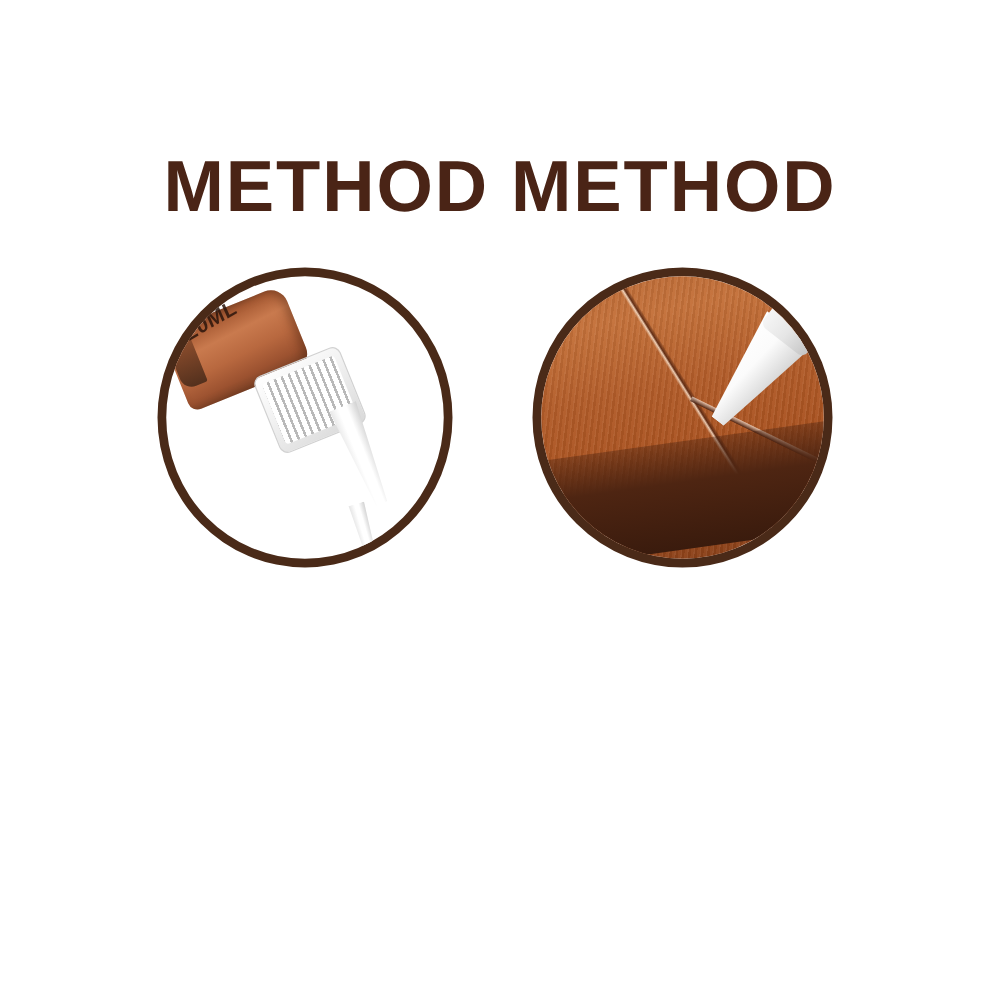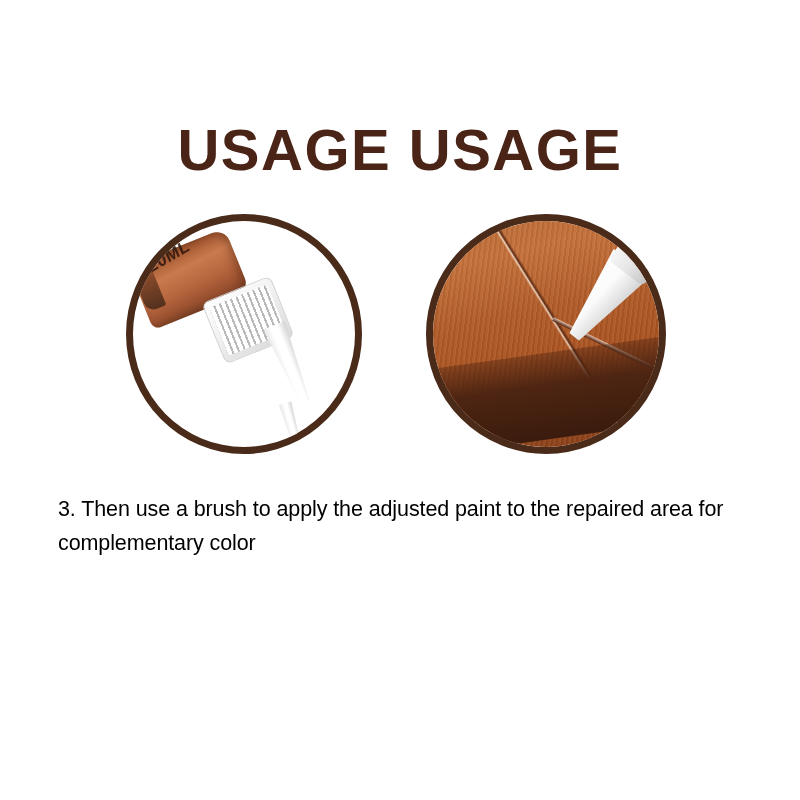--- a/index.html
+++ b/index.html
@@ -275,21 +275,21 @@
   }
   .instructions p {
     margin: 0 0 1px 0;
   }
 </style>
 </head>
 <body>
 
 <div class="page">
 
-  <div class="title">USAGE USAGE</div>
+  <div class="title">METHOD METHOD</div>
 
   <div class="circle circle-left">
     <div class="tube-wrap">
       <div class="tube-body"></div>
       <div class="tube-cap-edge"></div>
       <div class="tube-label">20ML</div>
       <div class="scraper">
         <div class="scraper-teeth"></div>
       </div>
       <div class="nozzle"></div>
@@ -304,16 +304,15 @@
     <div class="wood-seam2"></div>
     <div class="wood-dark-edge"></div>
     <div class="applicator">
       <div class="app-cone"></div>
       <div class="app-collar"></div>
       <div class="app-top"></div>
     </div>
   </div>
 
   <div class="instructions">
-    <p>3. Then use a brush to apply the adjusted paint to the repaired area for complementary color</p>
   </div>
 
 </div>
 
 </body></html>

